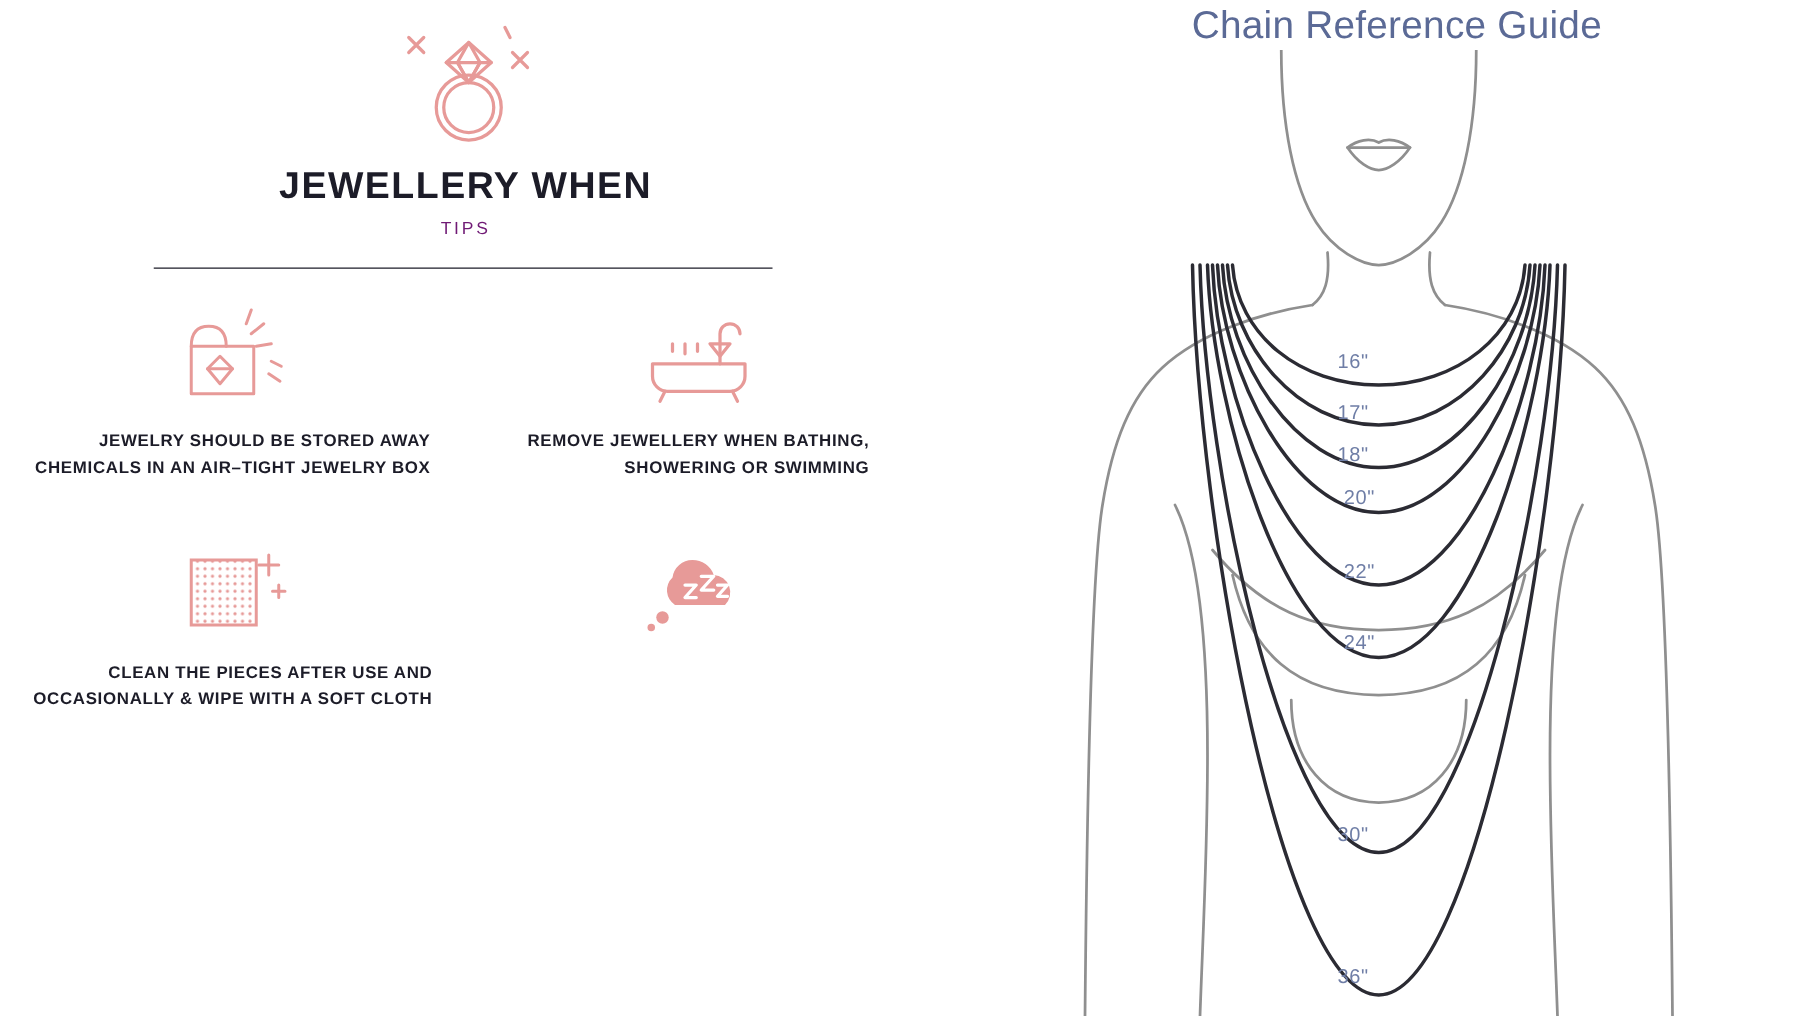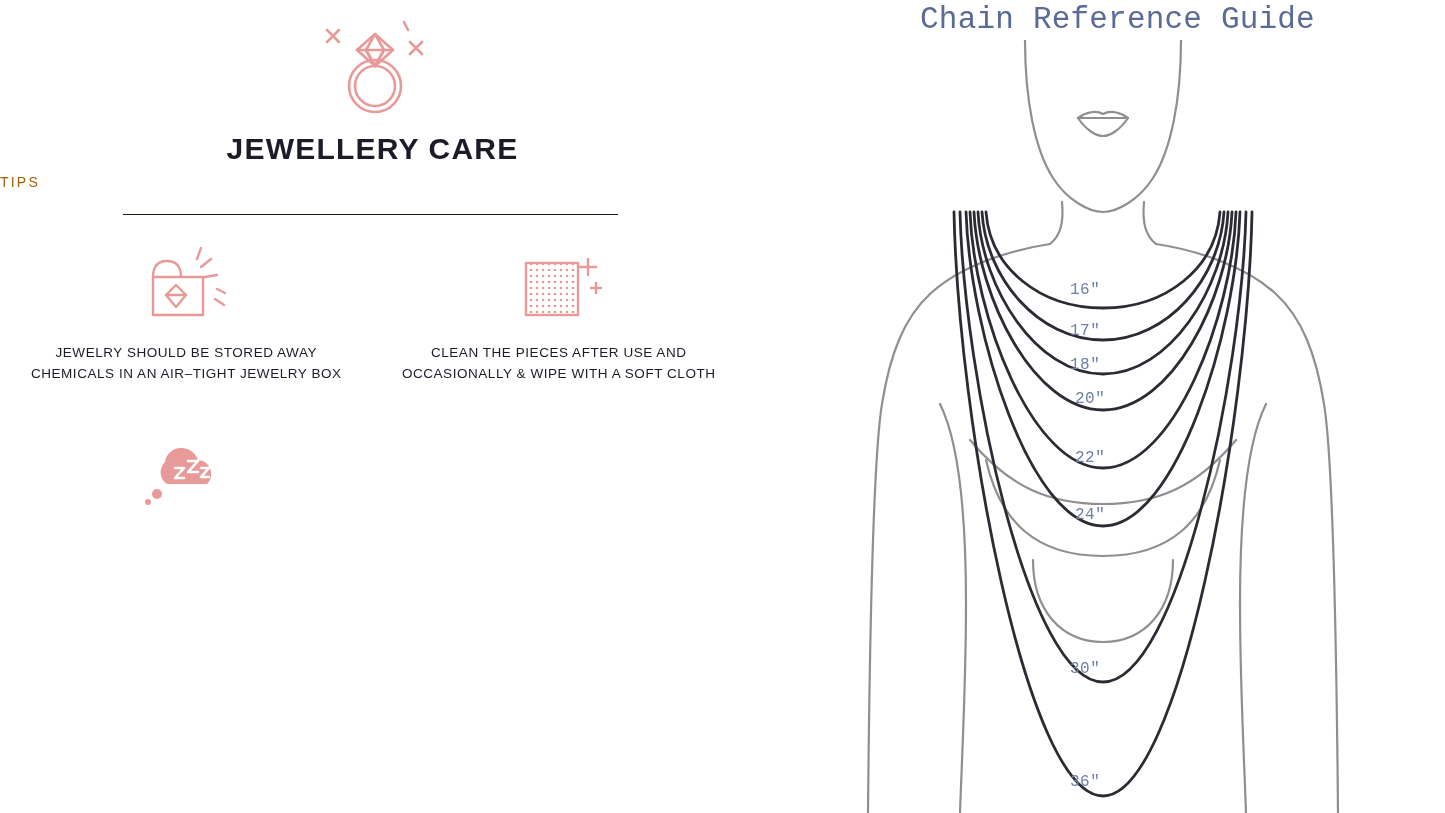--- a/index.html
+++ b/index.html
@@ -36,23 +36,24 @@
     text-align: center;
     font-size: 30px;
     font-weight: bold;
     letter-spacing: 1.2px;
     color: #1c1c28;
   }
   .care-sub {
     position: absolute;
     left: 0; top: 174px;
     width: 745px;
+    text-align: center;
     font-size: 14px;
     letter-spacing: 2.2px;
-    color: #a16207;
+    color: #701a75;
   }
   .divider {
     position: absolute;
     left: 123px; top: 214px;
     width: 495px; height: 1px;
     background: #1c1c28;
   }
 
   .tips-grid {
     position: absolute;
@@ -68,34 +69,34 @@
     align-items: center;
   }
   .tip-icon {
     height: 92px;
     display: flex;
     align-items: center;
     justify-content: center;
   }
   .tip-text {
     margin-top: 8px;
-    text-align: center;
+    text-align: right;
     font-size: 13.5px;
-    font-weight: normal;
+    font-weight: bold;
     letter-spacing: 0.55px;
     line-height: 21px;
     color: #1c1c28;
     max-width: 350px;
   }
 
   
   .right-panel {
     position: absolute;
     left: 790px; top: 0;
-    width: 655px; height: 813px; font-family: Liberation Mono, monospace;
+    width: 655px; height: 813px;
   }
   .guide-title {
     position: absolute;
     left: 0; top: 2px;
     width: 655px;
     text-align: center;
     font-size: 31px;
     color: #5b6a96;
     letter-spacing: 0.2px;
   }
@@ -127,21 +128,21 @@
           <path d="M52 40 L88 40"></path>
           <path d="M61 40 L70 24 L79 40 L70 56 Z"></path>
           <path d="M61 40 L70 56 L79 40"></path>
           <path d="M22 20 L34 32 M34 20 L22 32"></path>
           <path d="M105 32 L117 44 M117 32 L105 44"></path>
           <path d="M99 12 L103 20"></path>
         </g>
       </svg>
     </div>
 
-    <div class="care-title">JEWELLERY CARE</div>
+    <div class="care-title">JEWELLERY WHEN</div>
     <div class="care-sub">TIPS</div>
     <div class="divider"></div>
 
     <div class="tips-grid">
 
       <div class="tip">
         <div class="tip-icon">
           <svg viewBox="0 0 110 90" width="110" height="90">
             <g fill="none" stroke="#e79a98" stroke-width="2.4" stroke-linecap="round" stroke-linejoin="round">
               <path d="M22 34 h50 v38 h-50 z"></path>
@@ -154,20 +155,37 @@
           </svg>
         </div>
         <div class="tip-text">
           <span>JEWELRY SHOULD BE STORED AWAY</span><br>
           <span>CHEMICALS IN AN AIR–TIGHT JEWELRY BOX</span>
         </div>
       </div>
 
 
 
+      <div class="tip">
+        <div class="tip-icon">
+          <svg viewBox="0 0 110 90" width="110" height="90">
+            <g fill="none" stroke="#e79a98" stroke-width="2.6" stroke-linecap="round" stroke-linejoin="round">
+              <path d="M18 48 h74 v10 a12 12 0 0 1 -12 12 h-50 a12 12 0 0 1 -12 -12 z"></path>
+              <path d="M28 70 l-4 8 M82 70 l4 8"></path>
+              <path d="M72 48 v-24 a8 8 0 0 1 16 0"></path>
+              <path d="M64 32 h16 l-8 10 z"></path>
+              <path d="M34 38 v-6 M44 40 v-8 M54 38 v-6"></path>
+            </g>
+          </svg>
+        </div>
+        <div class="tip-text">
+          <span>REMOVE JEWELLERY WHEN BATHING,</span><br>
+          <span>SHOWERING OR SWIMMING</span>
+        </div>
+      </div>
 
       <div class="tip">
         <div class="tip-icon">
           <svg viewBox="0 0 110 90" width="110" height="90">
             <defs>
               <pattern id="clothdots" width="6" height="6" patternUnits="userSpaceOnUse">
                 <circle cx="3" cy="3" r="1.3" fill="#e79a98"></circle>
               </pattern>
             </defs>
             <rect x="22" y="20" width="52" height="52" fill="url(#clothdots)" stroke="#e79a98" stroke-width="2.4"></rect>

